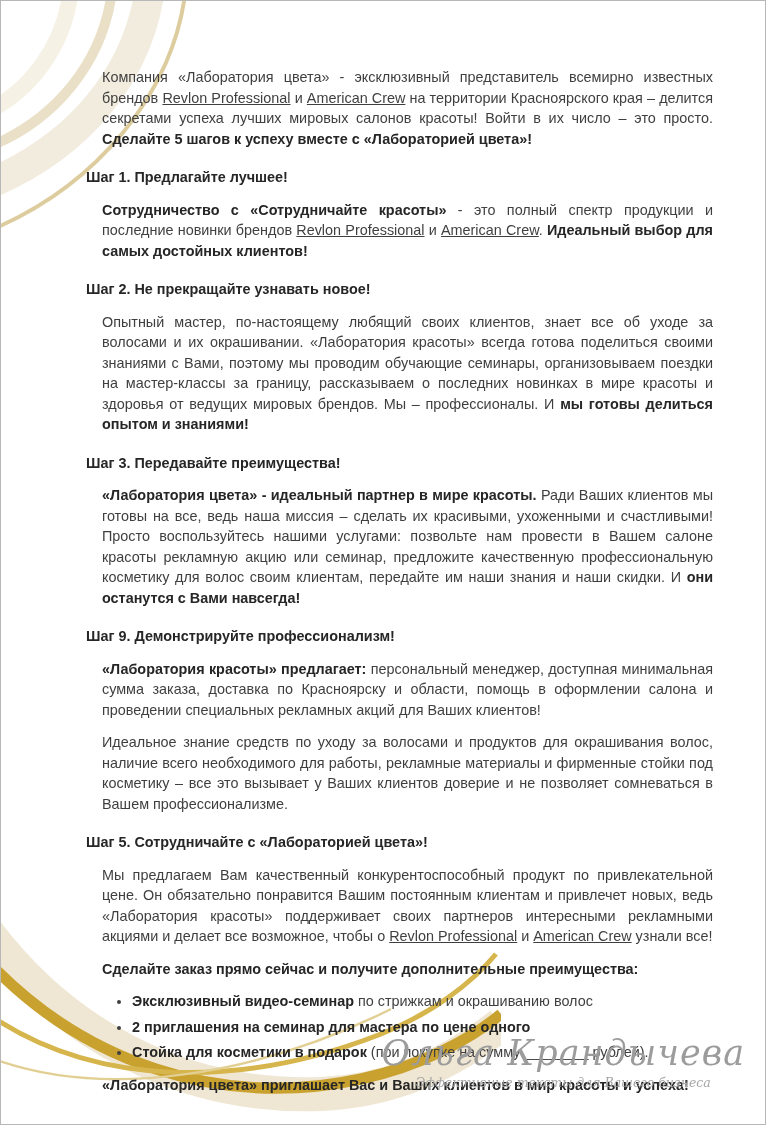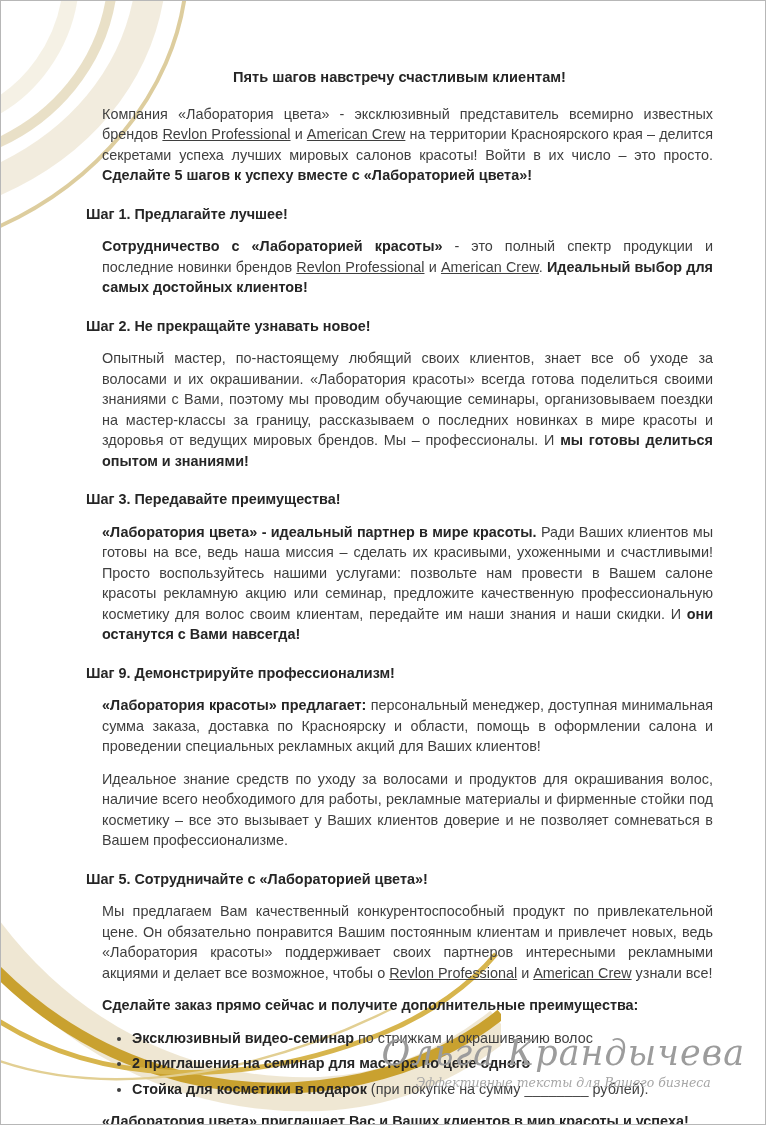--- a/index.html
+++ b/index.html
@@ -93,25 +93,24 @@
   </svg>
 
   <svg class="deco deco-bottom" width="500" height="210" viewBox="0 0 500 210" aria-hidden="true">
     <path d="M-20,10 C60,120 180,185 320,180 C390,177 450,150 500,110" fill="none" stroke="#ece3cb" stroke-width="34" opacity="0.85"></path>
     <path d="M-20,40 C80,150 220,195 360,165 C420,152 470,125 500,100" fill="none" stroke="#c9a12f" stroke-width="11"></path>
     <path d="M-20,95 C90,175 240,175 380,120 C430,100 470,70 495,40" fill="none" stroke="#d7b54d" stroke-width="5"></path>
     <path d="M-20,140 C100,190 260,160 390,95" fill="none" stroke="#e2cf93" stroke-width="2.5"></path>
   </svg>
 
   <div class="content">
-    <h1 class="doc-title">Пять шагов навстречу счастливым клиентам!</h1>
     <div>
         <p class="para"><span class="">Компания «Лаборатория цвета» - эксклюзивный представитель всемирно известных брендов </span><span class="u">Revlon Professional</span><span class=""> и </span><span class="u">American Crew</span><span class=""> на территории Красноярского края – делится секретами успеха лучших мировых салонов красоты! Войти в их число – это просто. </span><span class="b ">Сделайте 5 шагов к успеху вместе с «Лабораторией цвета»!</span></p>
         <p class="heading"><span class="b ">Шаг 1.  Предлагайте лучшее!</span></p>
-        <p class="para"><span class="b ">Сотрудничество с «Лабораторией красоты»</span><span class=""> - это полный спектр продукции и последние новинки брендов </span><span class="u">Revlon Professional</span><span class=""> и </span><span class="u">American Crew</span><span class="">. </span><span class="b ">Идеальный выбор для самых достойных клиентов!</span></p>
+        <p class="para"><span class="b ">Сотрудничество с «Сотрудничайте красоты»</span><span class=""> - это полный спектр продукции и последние новинки брендов </span><span class="u">Revlon Professional</span><span class=""> и </span><span class="u">American Crew</span><span class="">. </span><span class="b ">Идеальный выбор для самых достойных клиентов!</span></p>
         <p class="heading"><span class="b ">Шаг 2.  Не прекращайте узнавать новое!</span></p>
         <p class="para"><span class="">Опытный мастер, по-настоящему любящий своих клиентов, знает все об уходе за волосами и их окрашивании. «Лаборатория красоты» всегда готова поделиться своими знаниями с Вами, поэтому мы проводим обучающие семинары, организовываем поездки на мастер-классы за границу, рассказываем о последних новинках в мире красоты и здоровья от ведущих мировых брендов. Мы – профессионалы. И </span><span class="b ">мы готовы делиться опытом и знаниями!</span></p>
         <p class="heading"><span class="b ">Шаг 3.  Передавайте преимущества!</span></p>
         <p class="para"><span class="b ">«Лаборатория цвета» - идеальный партнер в мире красоты.</span><span class=""> Ради Ваших клиентов мы готовы на все, ведь наша миссия – сделать их красивыми, ухоженными и счастливыми! Просто воспользуйтесь нашими услугами: позвольте нам провести в Вашем салоне красоты рекламную акцию или семинар, предложите качественную профессиональную косметику для волос своим клиентам, передайте им наши знания и наши скидки. И </span><span class="b ">они останутся с Вами навсегда!</span></p>
         <p class="heading"><span class="b ">Шаг 9.  Демонстрируйте профессионализм!</span></p>
         <p class="para"><span class="b ">«Лаборатория красоты» предлагает:</span><span class=""> персональный менеджер, доступная минимальная сумма заказа, доставка по Красноярску и области, помощь в оформлении салона и проведении специальных рекламных акций для Ваших клиентов!</span></p>
         <p class="para"><span class="">Идеальное знание средств по уходу за волосами и продуктов для окрашивания волос, наличие всего необходимого для работы, рекламные материалы и фирменные стойки под косметику – все это вызывает у Ваших клиентов доверие и не позволяет сомневаться в Вашем профессионализме.</span></p>
         <p class="heading"><span class="b ">Шаг 5.  Сотрудничайте с «Лабораторией цвета»!</span></p>
         <p class="para"><span class="">Мы предлагаем Вам качественный конкурентоспособный продукт по привлекательной цене. Он обязательно понравится Вашим постоянным клиентам и привлечет новых, ведь «Лаборатория красоты» поддерживает своих партнеров интересными рекламными акциями и делает все возможное, чтобы о </span><span class="u">Revlon Professional</span><span class=""> и </span><span class="u">American Crew</span><span class=""> узнали все!</span></p>
         <p class="para"><span class="b ">Сделайте заказ прямо сейчас и получите дополнительные преимущества:</span></p>

